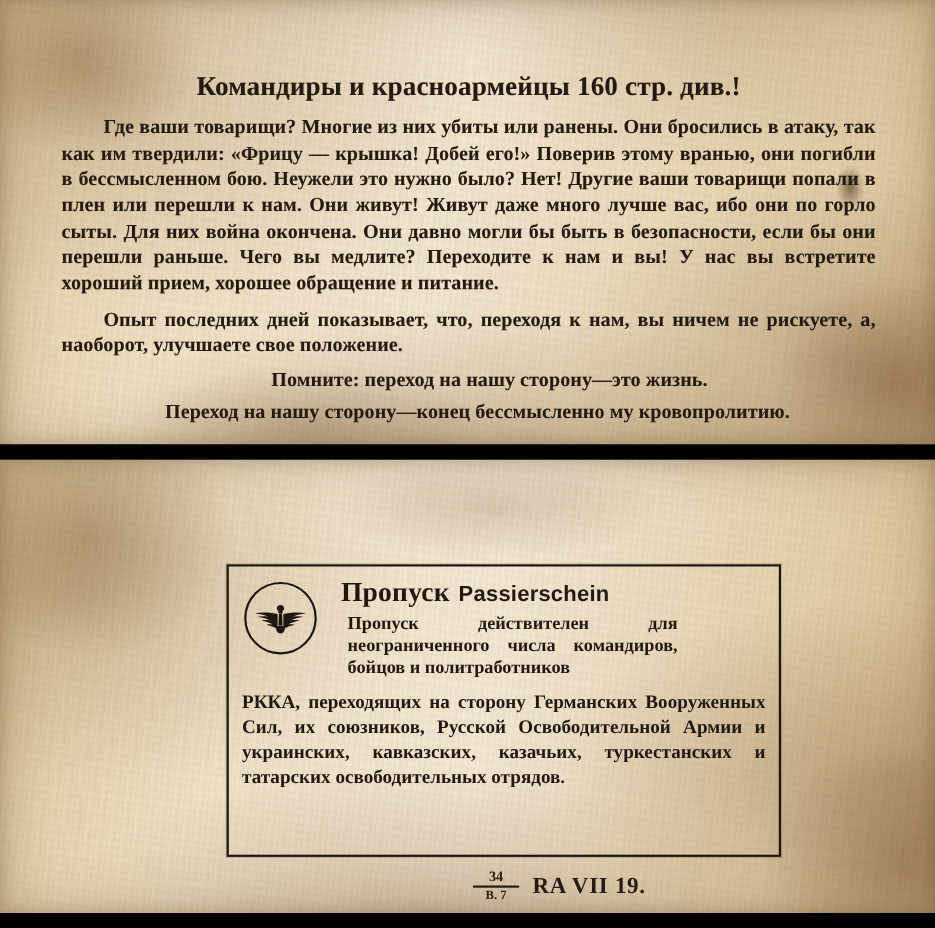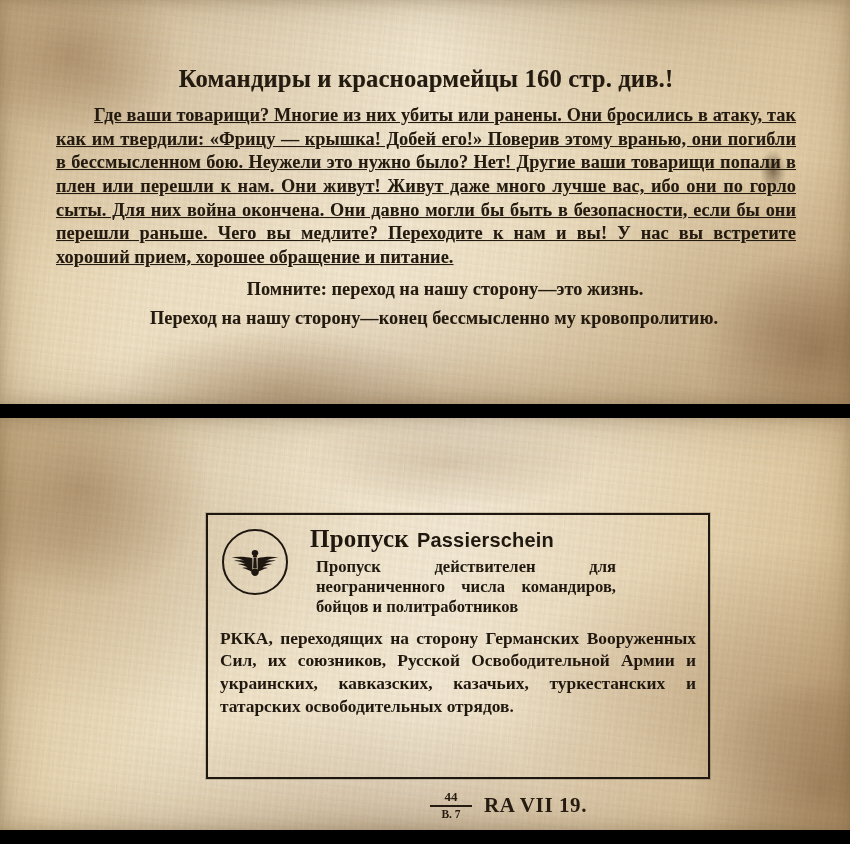--- a/index.html
+++ b/index.html
@@ -96,21 +96,21 @@
   .para {
     margin-top: 10px;
     font-size: 18.2px;
     line-height: 1.30;
     font-weight: bold;
     text-align: justify;
     text-justify: inter-word;
     letter-spacing: 0.1px;
     text-shadow: 0.3px 0.25px 0 rgba(70,45,22,0.28);
   }
-  .para.p1 { text-indent: 38px; text-decoration: underline; }
+  .para.p1 { text-indent: 38px; }
   .para.p2 { margin-top: 9px; text-indent: 38px; }
   .para.p3 { margin-top: 8px; text-indent: 38px; text-align: center; }
   .para.p4 { margin-top: 6px; text-indent: 16px; text-align: center; }
 
   
   .back-body {
     position: absolute;
     left: 0; top: 0; right: 0; bottom: 0;
   }
   .pass-frame {
@@ -226,20 +226,21 @@
     <div class="paper-tex"></div>
 
     <div class="stain" style="left:-40px; top:-30px; width:220px; height:170px; background: radial-gradient(closest-side, rgba(125,82,38,0.32), rgba(125,82,38,0)); "></div>
     <div class="stain" style="left:700px; top:250px; width:230px; height:200px; background: radial-gradient(closest-side, rgba(110,70,30,0.34), rgba(110,70,30,0));"></div>
     <div class="stain" style="left:760px; top:150px; width:26px; height:40px; background: radial-gradient(closest-side, rgba(60,40,20,0.55), rgba(60,40,20,0)); border-radius:45%;"></div>
     <div class="stain" style="left:120px; top:330px; width:320px; height:120px; background: radial-gradient(closest-side, rgba(120,80,35,0.26), rgba(120,80,35,0));"></div>
 
     <div class="front-body">
       <div class="head-line l1">Командиры и красноармейцы 160 стр. див.!</div>
       <div class="para p1">Где ваши товарищи? Многие из них убиты или ранены. Они бросились в атаку, так как им твердили: «Фрицу — крышка! Добей его!» Поверив этому вранью, они погибли в бессмысленном бою. Неужели это нужно было? Нет! Другие ваши товарищи попали в плен  или перешли к нам. Они живут! Живут даже много лучше вас, ибо  они по горло сыты. Для них война окончена. Они давно  могли бы быть в безопасности, если бы они перешли раньше. Чего вы медлите? Переходите к нам и вы! У нас вы встретите хороший прием,  хорошее обращение и питание.</div>
+      <div class="para p2">Опыт последних дней показывает, что, переходя к нам, вы ничем не рискуете, а, наоборот, улучшаете свое положение.</div>
       <div class="para p3">Помните: переход на нашу сторону—это жизнь.</div>
       <div class="para p4">Переход на нашу сторону—конец бессмысленно му кровопролитию.</div>
     </div>
 
     <div class="edge-shade"></div>
   </div>
 
   <div class="gap-bar"></div>
 
   <div class="scan scan-back">
@@ -275,21 +276,21 @@
           </div>
 
           <div class="pass-sub">Пропуск действителен для неограниченного числа командиров, бойцов и политработников</div>
 
           <div class="pass-main">РККА, переходящих на сторону  Германских Вооруженных Сил, их союзников, Русской Освободительной Армии и украинских, кавказских, казачьих, туркестанских и татарских освободительных отрядов.</div>
         </div>
       </div>
 
       <div class="pass-footer">
         <span class="frac">
-          <span class="num">44</span>
+          <span class="num">34</span>
           <span class="bar"></span>
           <span class="den">B. 7</span>
         </span>
         <span class="code">RA VII 19.</span>
       </div>
     </div>
 
     <div class="edge-shade"></div>
   </div>
 

